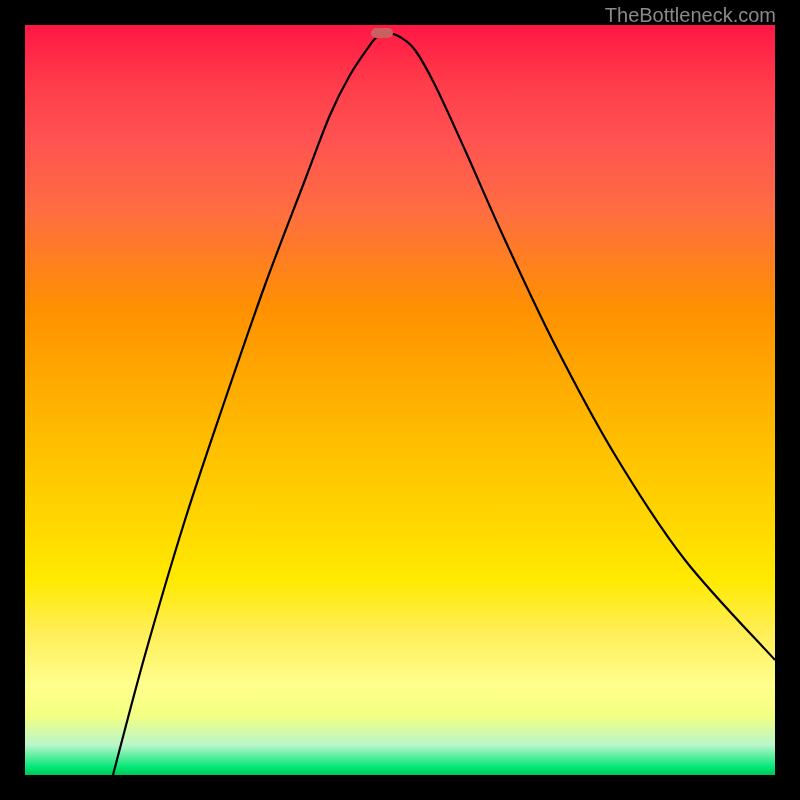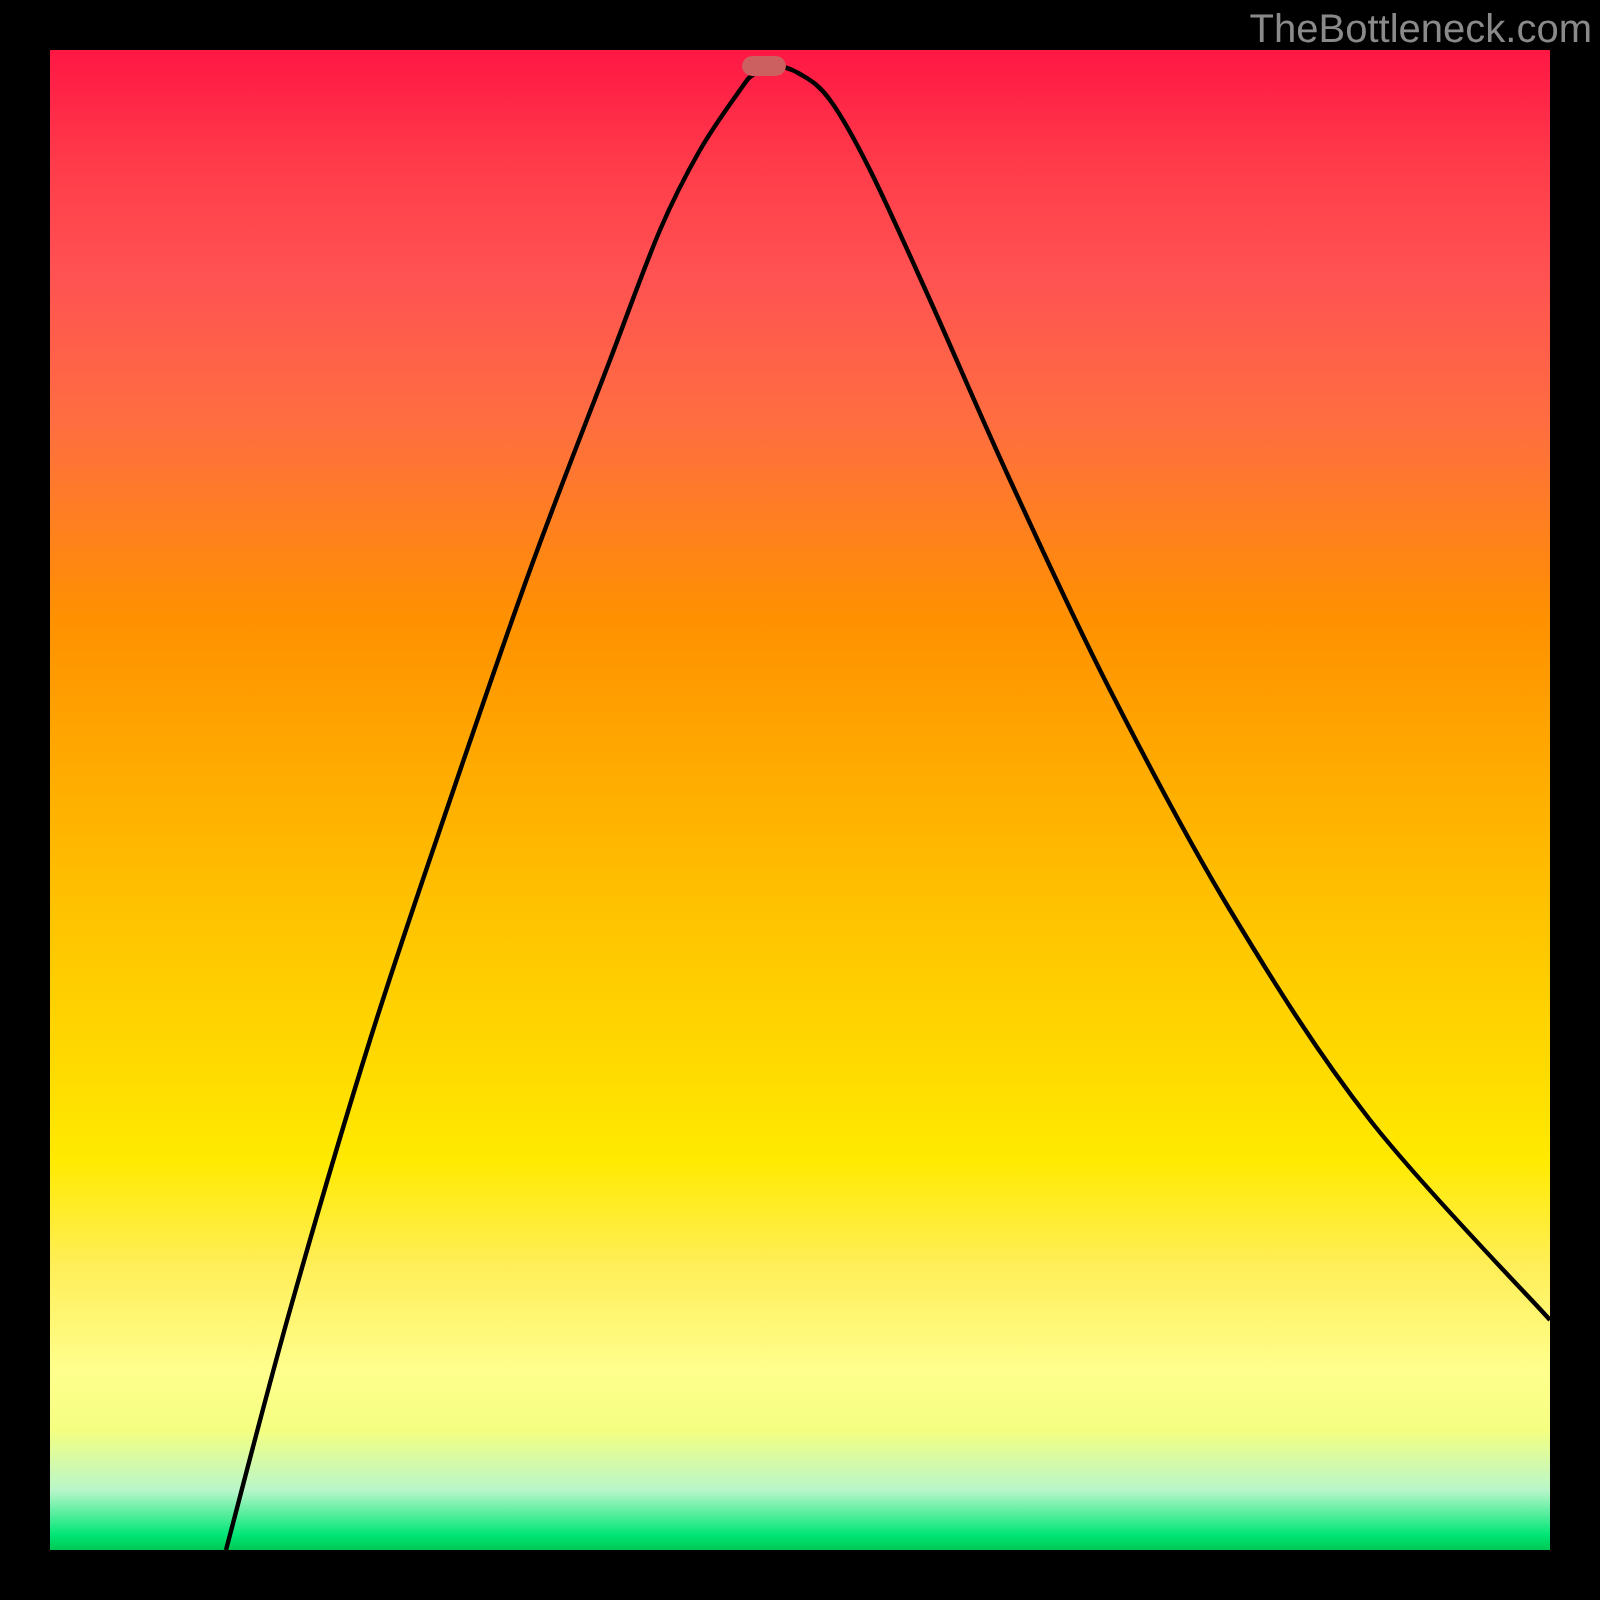--- a/index.html
+++ b/index.html
@@ -31,21 +31,21 @@
       #ffff8d 88%,
       #f4ff81 92%,
       #b9f6ca 96%,
       #00e676 99%,
       #00c853 100%
     );
   }
   .watermark {
     position: absolute;
     top: 4px;
-    right: 4px;
+    right: 24px;
     font-family: Arial, Helvetica, sans-serif;
     font-size: 20px;
     color: #8a8a8a;
     font-weight: 500;
   }
   .dot {
     position: absolute;
     background: #cc5f5f;
     border-radius: 6px;
   }

